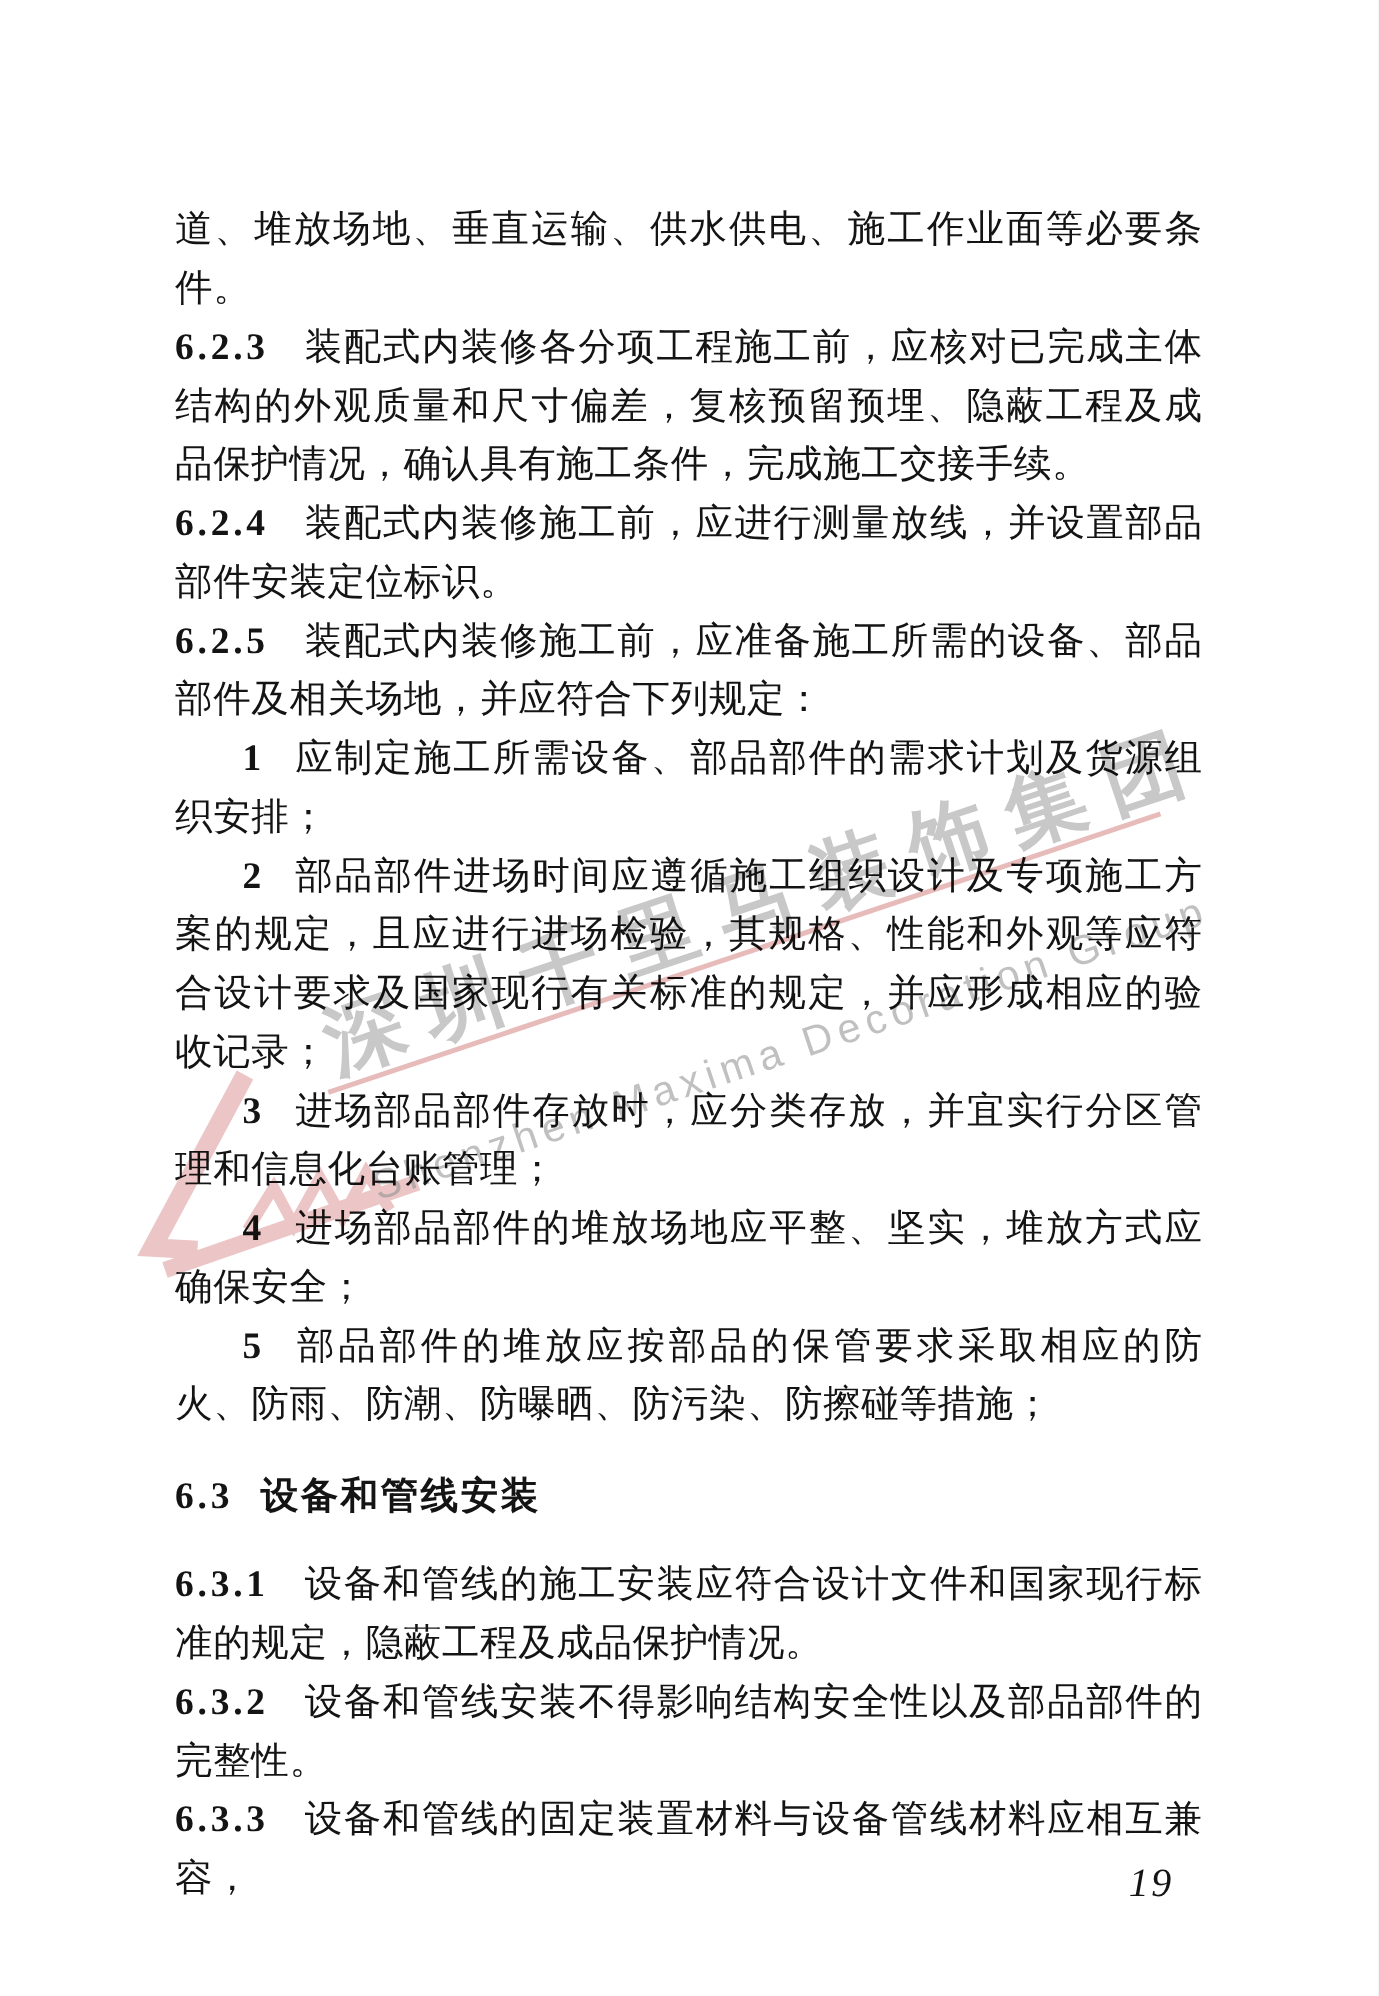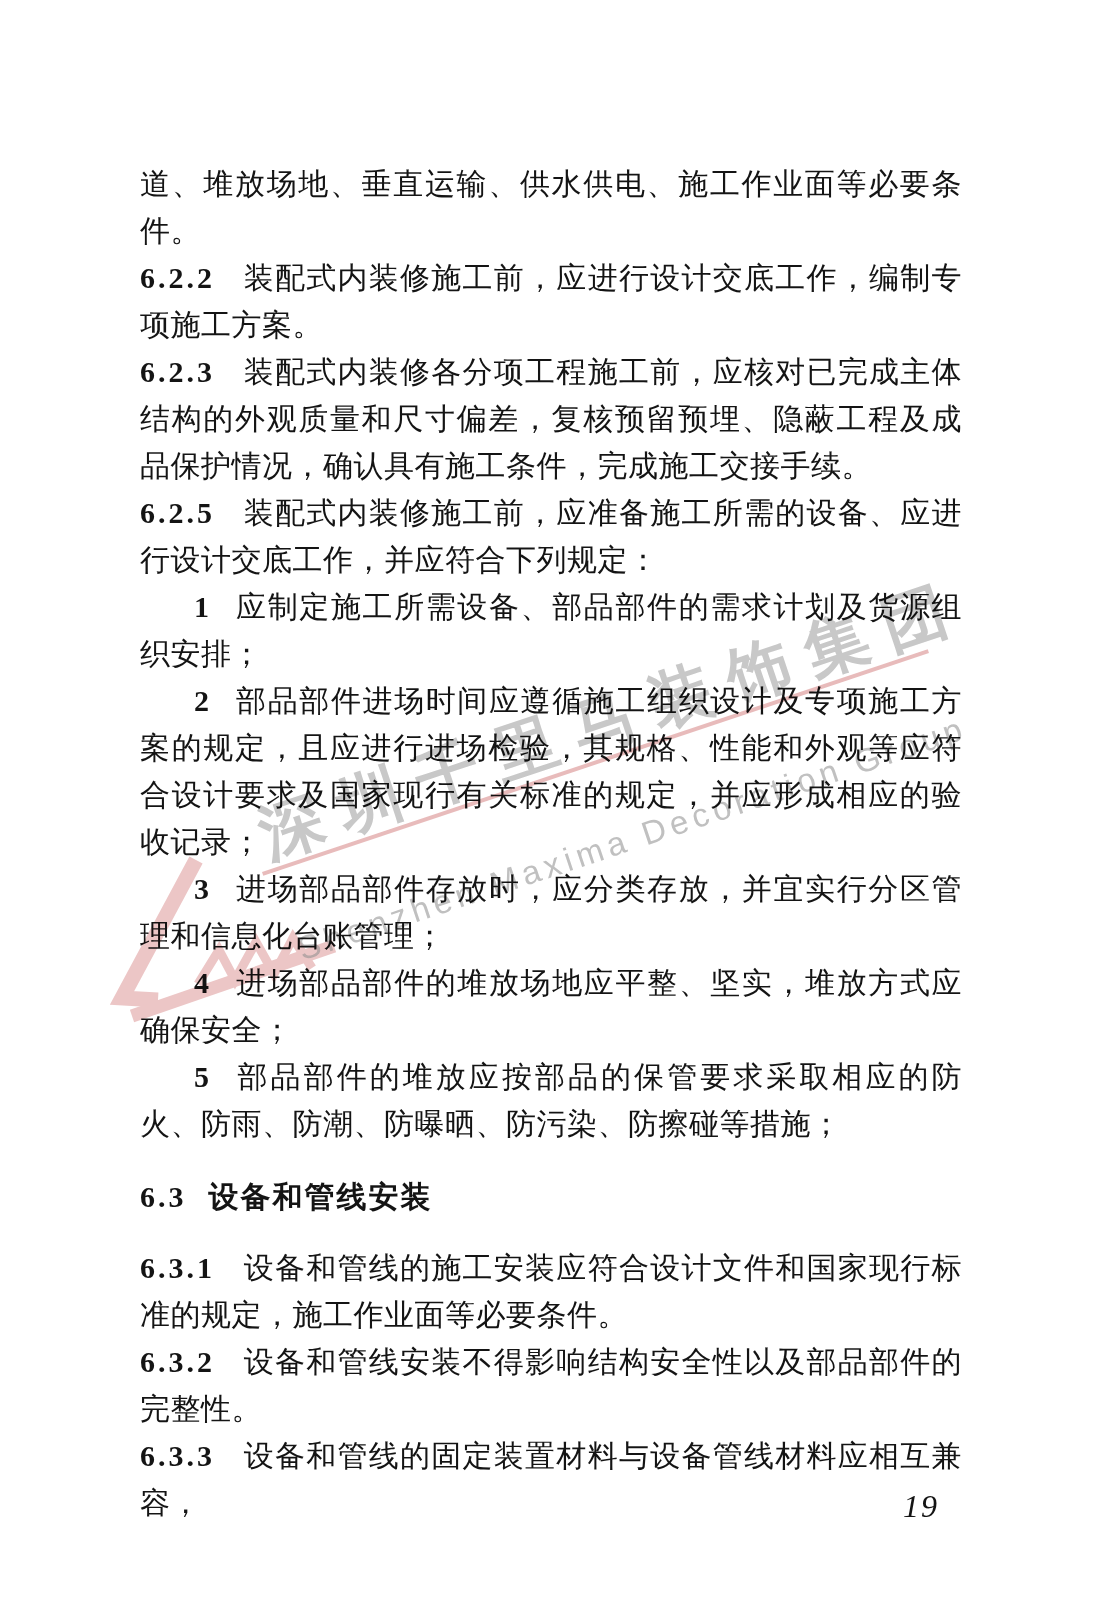--- a/index.html
+++ b/index.html
@@ -126,29 +126,29 @@
       <path d="M26 166 L228 96" stroke-width="13"></path>
       <path d="M92 134 L113 100 L129 130 L150 92 L168 124 L187 88 L206 118" stroke-width="9"></path>
     </svg>
     <div class="wm-cn">深圳千里马装饰集团</div>
     <div class="wm-line"></div>
     <div class="wm-en">Shenzhen Maxima Decoration Group</div>
   </div>
 
   <main class="content" id="content">
       <p class="continuation"><span class="txt">道、堆放场地、垂直运输、供水供电、施工作业面等必要条件。</span></p>
-      <p class="clause"><b class="num">6.2.2</b><span class="txt">装配式内装修施工前，应进行设计交底工作，编制专项施工方案。</span></p>
       <p class="clause"><b class="num">6.2.3</b><span class="txt">装配式内装修各分项工程施工前，应核对已完成主体结构的外观质量和尺寸偏差，复核预留预埋、隐蔽工程及成品保护情况，确认具有施工条件，完成施工交接手续。</span></p>
-      <p class="clause"><b class="num">6.2.5</b><span class="txt">装配式内装修施工前，应准备施工所需的设备、应进行设计交底工作，并应符合下列规定：</span></p>
+      <p class="clause"><b class="num">6.2.4</b><span class="txt">装配式内装修施工前，应进行测量放线，并设置部品部件安装定位标识。</span></p>
+      <p class="clause"><b class="num">6.2.5</b><span class="txt">装配式内装修施工前，应准备施工所需的设备、部品部件及相关场地，并应符合下列规定：</span></p>
       <p class="item"><b class="num">1</b><span class="txt">应制定施工所需设备、部品部件的需求计划及货源组织安排；</span></p>
       <p class="item"><b class="num">2</b><span class="txt">部品部件进场时间应遵循施工组织设计及专项施工方案的规定，且应进行进场检验，其规格、性能和外观等应符合设计要求及国家现行有关标准的规定，并应形成相应的验收记录；</span></p>
       <p class="item"><b class="num">3</b><span class="txt">进场部品部件存放时，应分类存放，并宜实行分区管理和信息化台账管理；</span></p>
       <p class="item"><b class="num">4</b><span class="txt">进场部品部件的堆放场地应平整、坚实，堆放方式应确保安全；</span></p>
       <p class="item"><b class="num">5</b><span class="txt">部品部件的堆放应按部品的保管要求采取相应的防火、防雨、防潮、防曝晒、防污染、防擦碰等措施；</span></p>
       <h2 class="heading"><b class="num">6.3</b><span class="txt">设备和管线安装</span></h2>
-      <p class="clause"><b class="num">6.3.1</b><span class="txt">设备和管线的施工安装应符合设计文件和国家现行标准的规定，施工作业面等必要条件。</span></p>
+      <p class="clause"><b class="num">6.3.1</b><span class="txt">设备和管线的施工安装应符合设计文件和国家现行标准的规定，隐蔽工程及成品保护情况。</span></p>
       <p class="clause"><b class="num">6.3.2</b><span class="txt">设备和管线安装不得影响结构安全性以及部品部件的完整性。</span></p>
       <p class="clause"><b class="num">6.3.3</b><span class="txt">设备和管线的固定装置材料与设备管线材料应相互兼容，</span></p>
     </main>
 
   <div class="pagenum">19</div>
 
 </div>
 
 </body></html>

